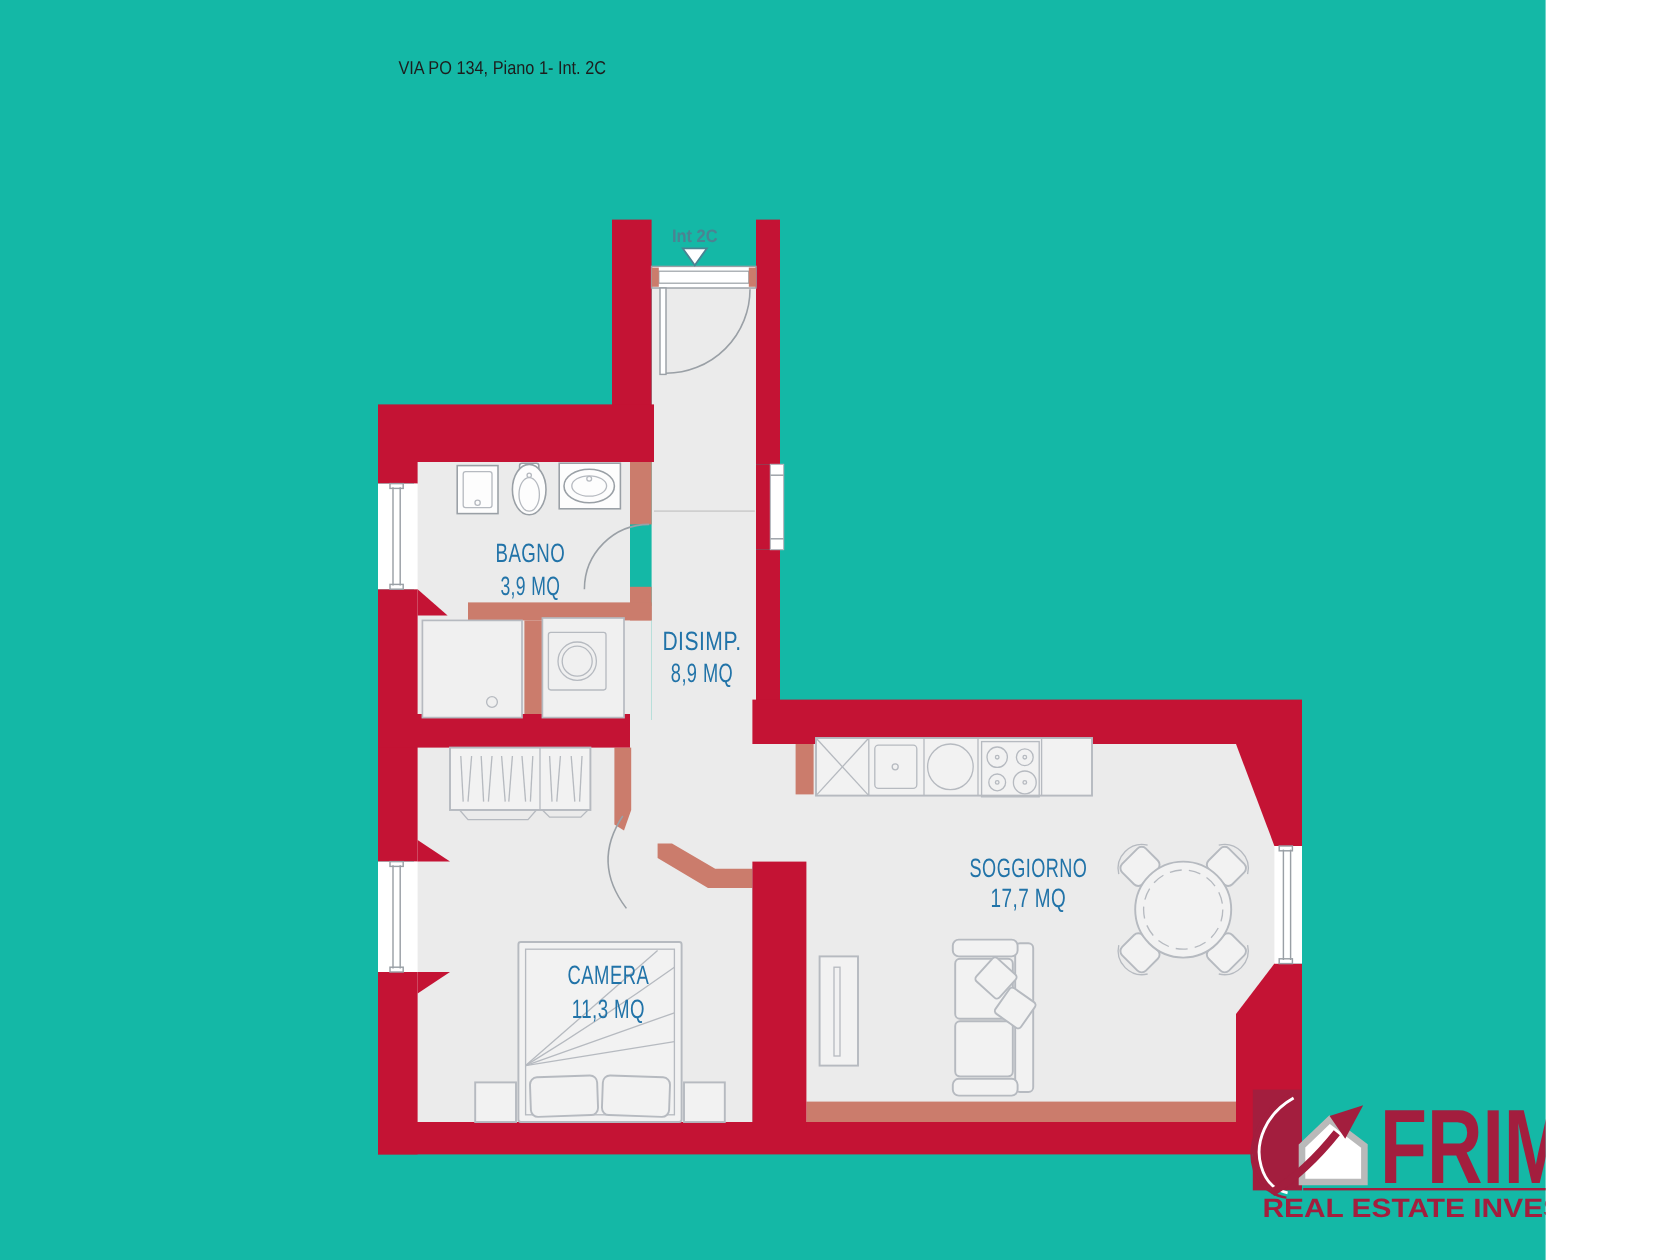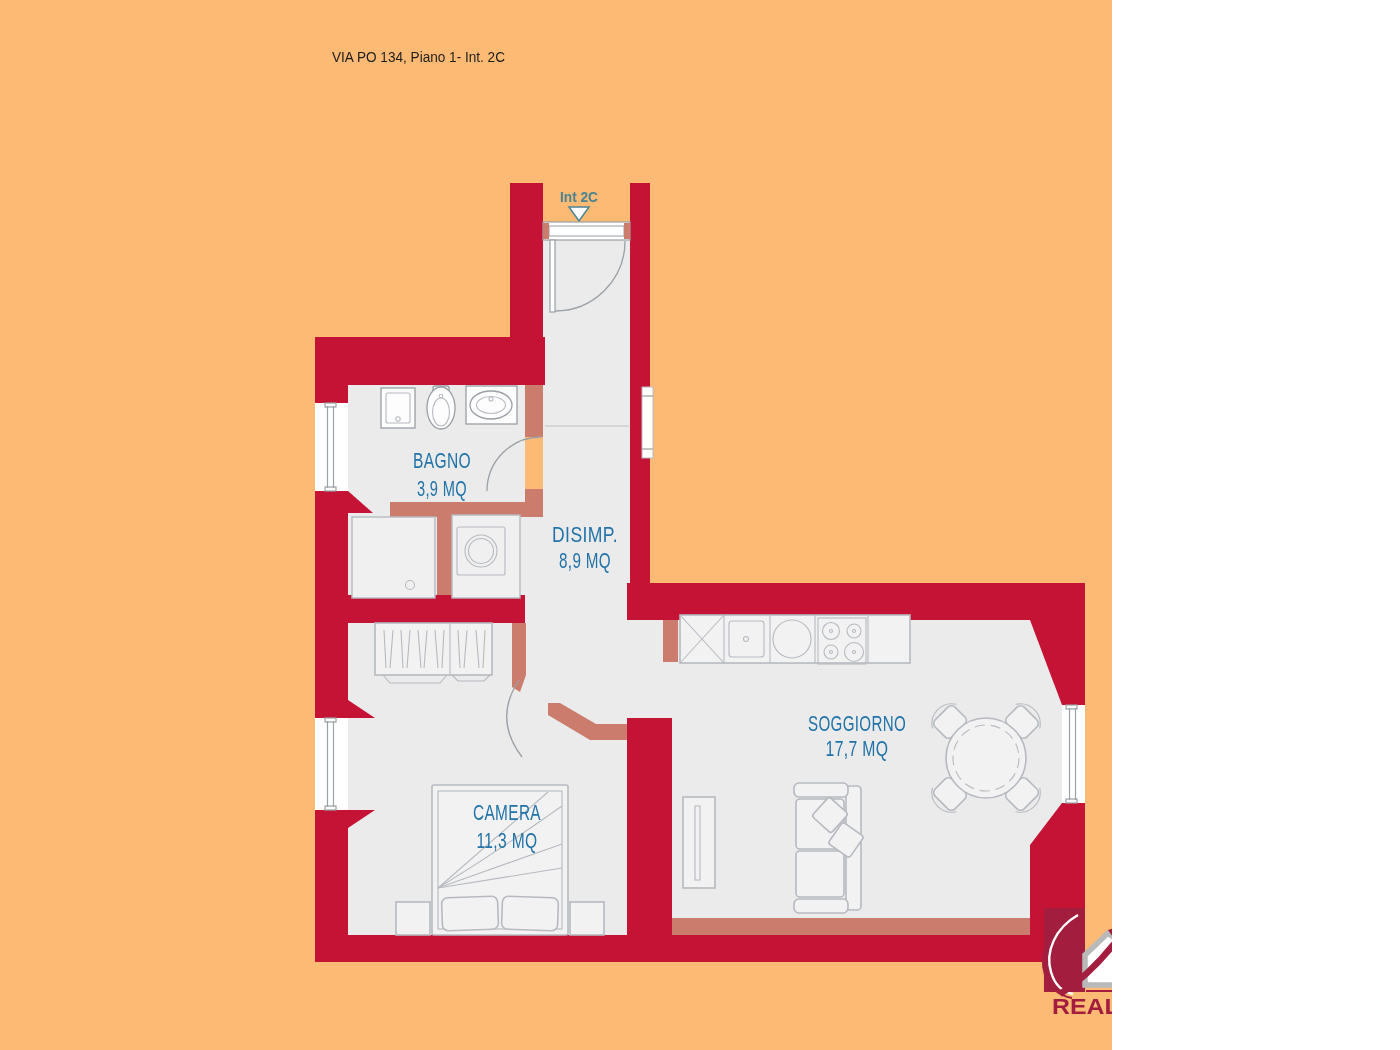--- a/index.html
+++ b/index.html
@@ -8,21 +8,21 @@
     --floor:#ebebeb;
     --furniture:#b6bac0;
     --furniture-dark:#9aa0a6;
     --label-blue:#2173a8;
     --entrance-teal:#4b8392;
     --logo-crimson:#a31e3e;
     --logo-gray:#b9b9b9;
     --title-color:#1d1d1d;
   }
   html,body{margin:0;padding:0;background:#ffffff;}
-  #stage{position:relative;width:1112px;height:1050px;background:#fdba74;overflow:hidden;
+  #stage{position:relative;width:1288px;height:1050px;background:#14b8a6;overflow:hidden;
          font-family:"Liberation Sans",sans-serif;}
   svg{position:absolute;left:0;top:0;}
   .wall{fill:var(--wall);stroke:none;}
   .part{fill:var(--partition);stroke:none;}
   .floor{fill:var(--floor);stroke:none;}
   .furn{fill:#f2f2f2;stroke:var(--furniture);stroke-width:1.6;}
   .furn-thin{fill:none;stroke:var(--furniture);stroke-width:1.1;}
   .fixture{fill:#fdfdfd;stroke:var(--furniture-dark);stroke-width:1.3;}
   .doorline{fill:none;stroke:var(--furniture-dark);stroke-width:1.3;}
   .winline{fill:none;stroke:var(--furniture-dark);stroke-width:1.2;}

